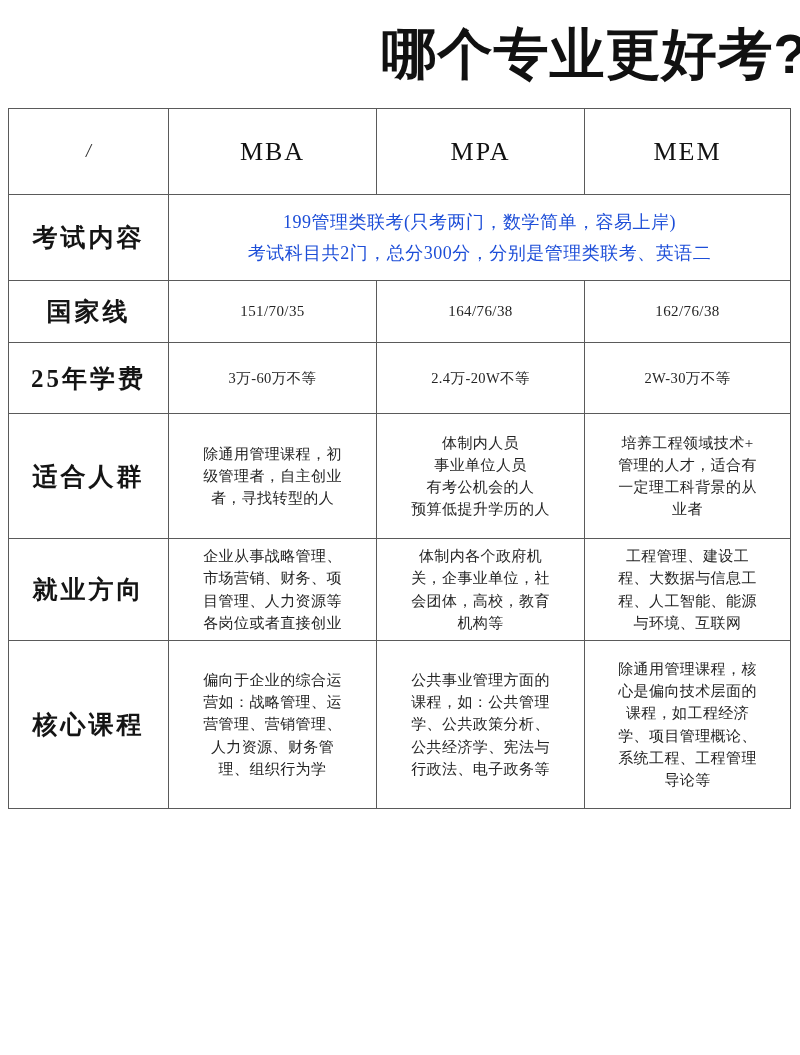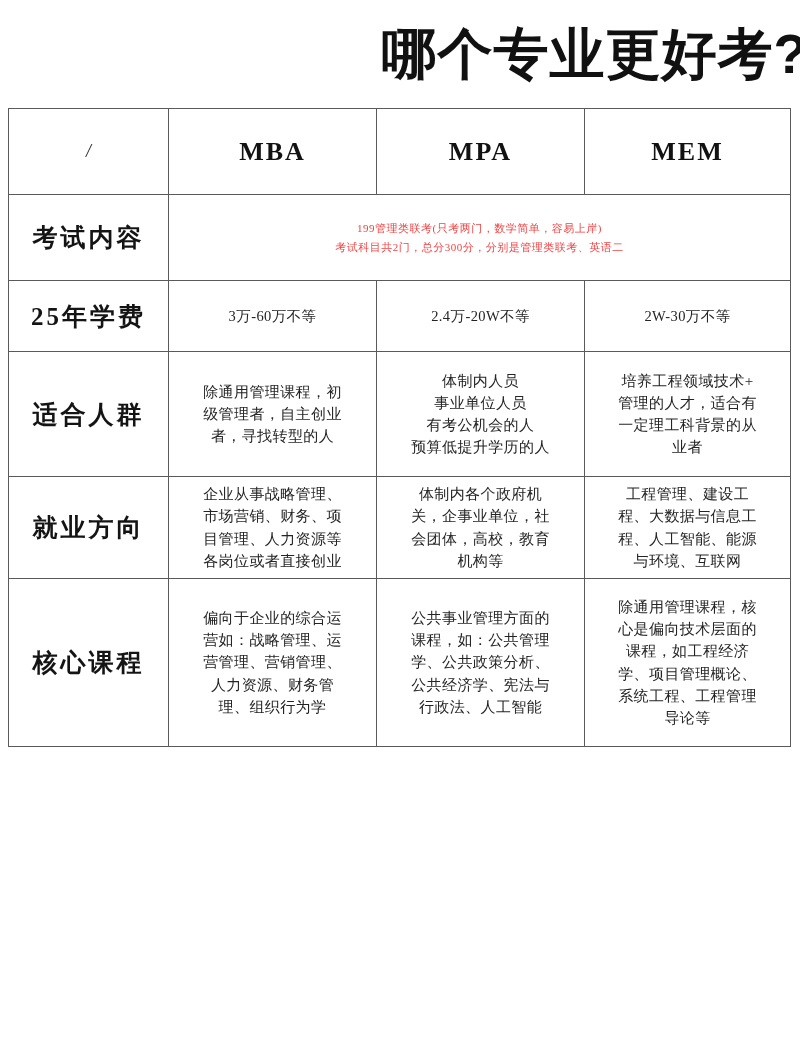--- a/index.html
+++ b/index.html
@@ -87,21 +87,21 @@
     font-size: 18px;
     font-weight: 400;
     letter-spacing: 0;
     font-style: italic;
     color: #222;
   }
 
   
   .prog {
     font-family: "Liberation Serif", "DejaVu Serif", serif;
-    font-weight: 700;
+    font-weight: 400;
     font-size: 26px;
     letter-spacing: 2px;
     color: #121212;
   }
 
   
   .cell {
     font-size: 15px;
     line-height: 1.55;
     color: #242424;
@@ -109,22 +109,22 @@
   }
   .cell.small {
     font-size: 14.5px;
   }
   .cell.tight {
     line-height: 1.48;
   }
 
   
   .rose {
-    color: #ef4444;
-    font-size: 11px;
+    color: #1d4ed8;
+    font-size: 18px;
     line-height: 1.7;
     letter-spacing: 0.5px;
   }
 
   
   tr.r-head td  { height: 86px; }
   tr.r-exam td  { height: 86px; }
   tr.r-cert td  { height: 62px; }
   tr.r-cond td  { height: 75px; }
   tr.r-line td  { height: 62px; }
@@ -176,20 +176,40 @@
           <td colspan="3">
             <div class="rose">
               <span class="ml">199管理类联考(只考两门，数学简单，容易上岸)</span>
               <span class="ml">考试科目共2门，总分300分，分别是管理类联考、英语二</span>
             </div>
           </td>
         </tr>
 
 
 
+        <tr class="r-line">
+          <td>
+            <span class="lbl">国家线</span>
+          </td>
+          <td>
+            <div class="cell">
+              <span class="ml">151/70/35</span>
+            </div>
+          </td>
+          <td>
+            <div class="cell">
+              <span class="ml">164/76/38</span>
+            </div>
+          </td>
+          <td>
+            <div class="cell">
+              <span class="ml">162/76/38</span>
+            </div>
+          </td>
+        </tr>
 
 
         <tr class="r-fee">
           <td>
             <span class="lbl">25年学费</span>
           </td>
           <td>
             <div class="cell small">
               <span class="ml">3万-60万不等</span>
             </div>
@@ -277,21 +297,21 @@
               <span class="ml">人力资源、财务管</span>
               <span class="ml">理、组织行为学</span>
             </div>
           </td>
           <td>
             <div class="cell tight">
               <span class="ml">公共事业管理方面的</span>
               <span class="ml">课程，如：公共管理</span>
               <span class="ml">学、公共政策分析、</span>
               <span class="ml">公共经济学、宪法与</span>
-              <span class="ml">行政法、人工智能</span>
+              <span class="ml">行政法、电子政务等</span>
             </div>
           </td>
           <td>
             <div class="cell tight">
               <span class="ml">除通用管理课程，核</span>
               <span class="ml">心是偏向技术层面的</span>
               <span class="ml">课程，如工程经济</span>
               <span class="ml">学、项目管理概论、</span>
               <span class="ml">系统工程、工程管理</span>
               <span class="ml">导论等</span>

